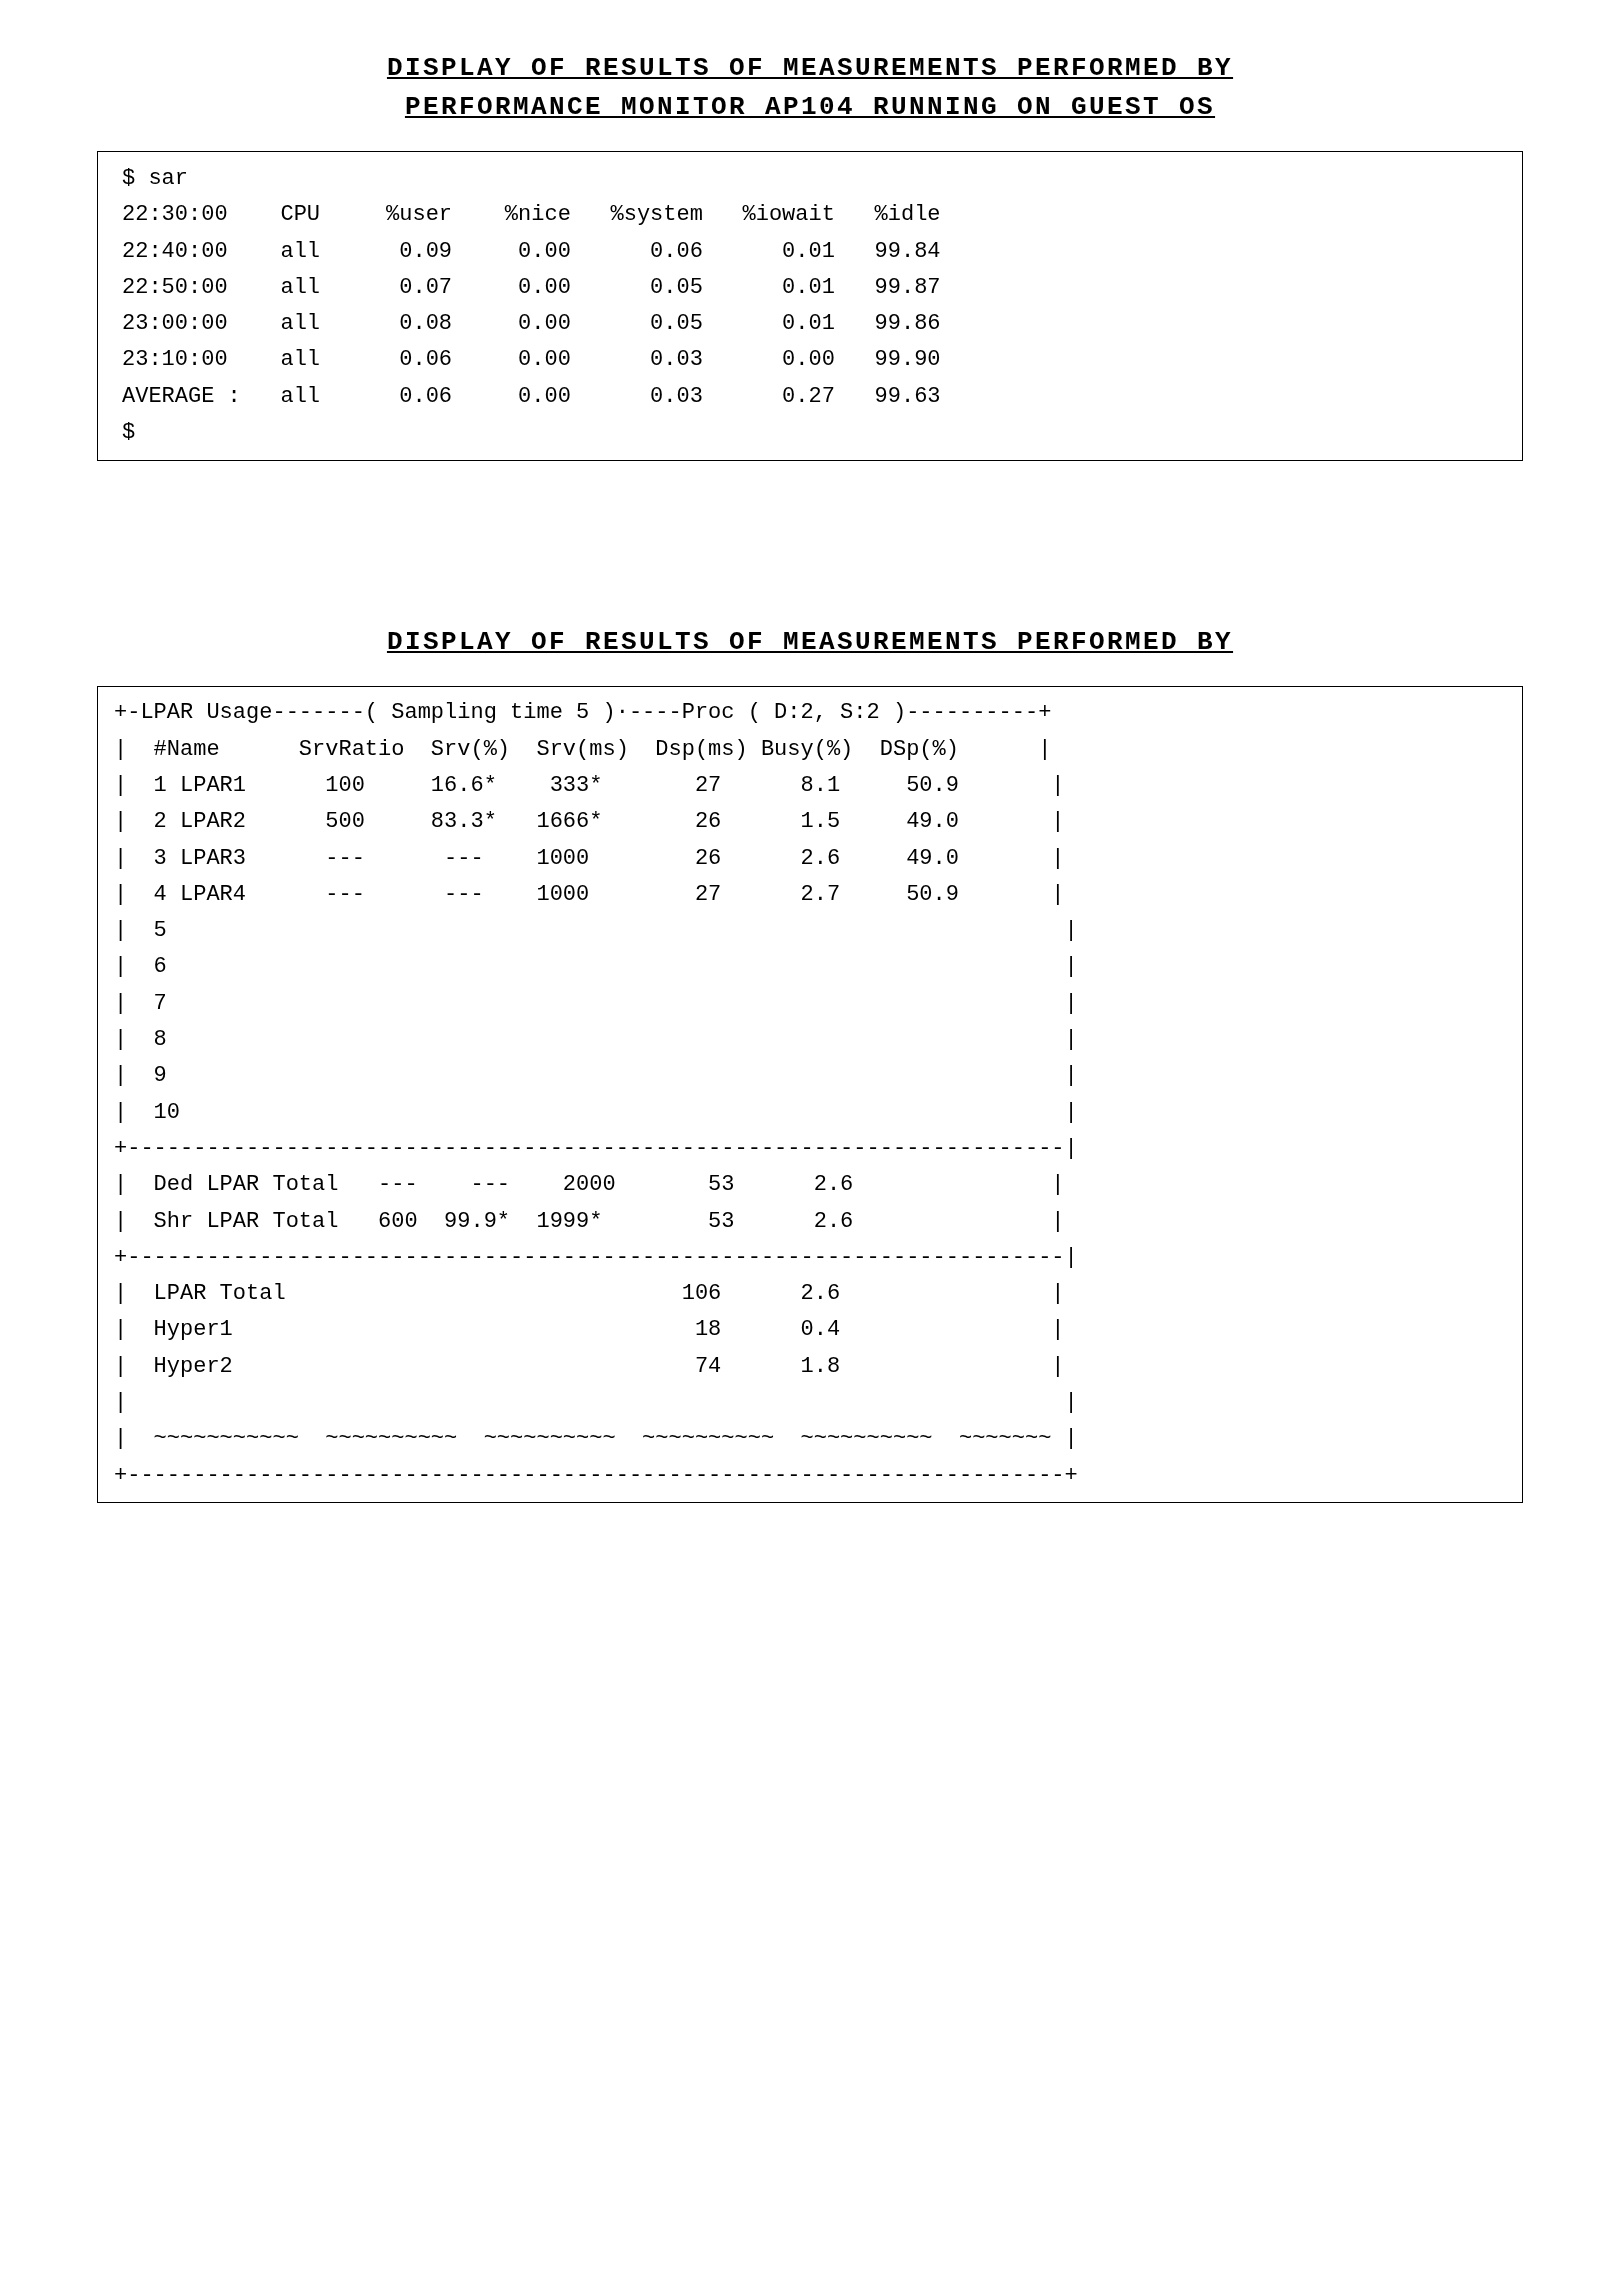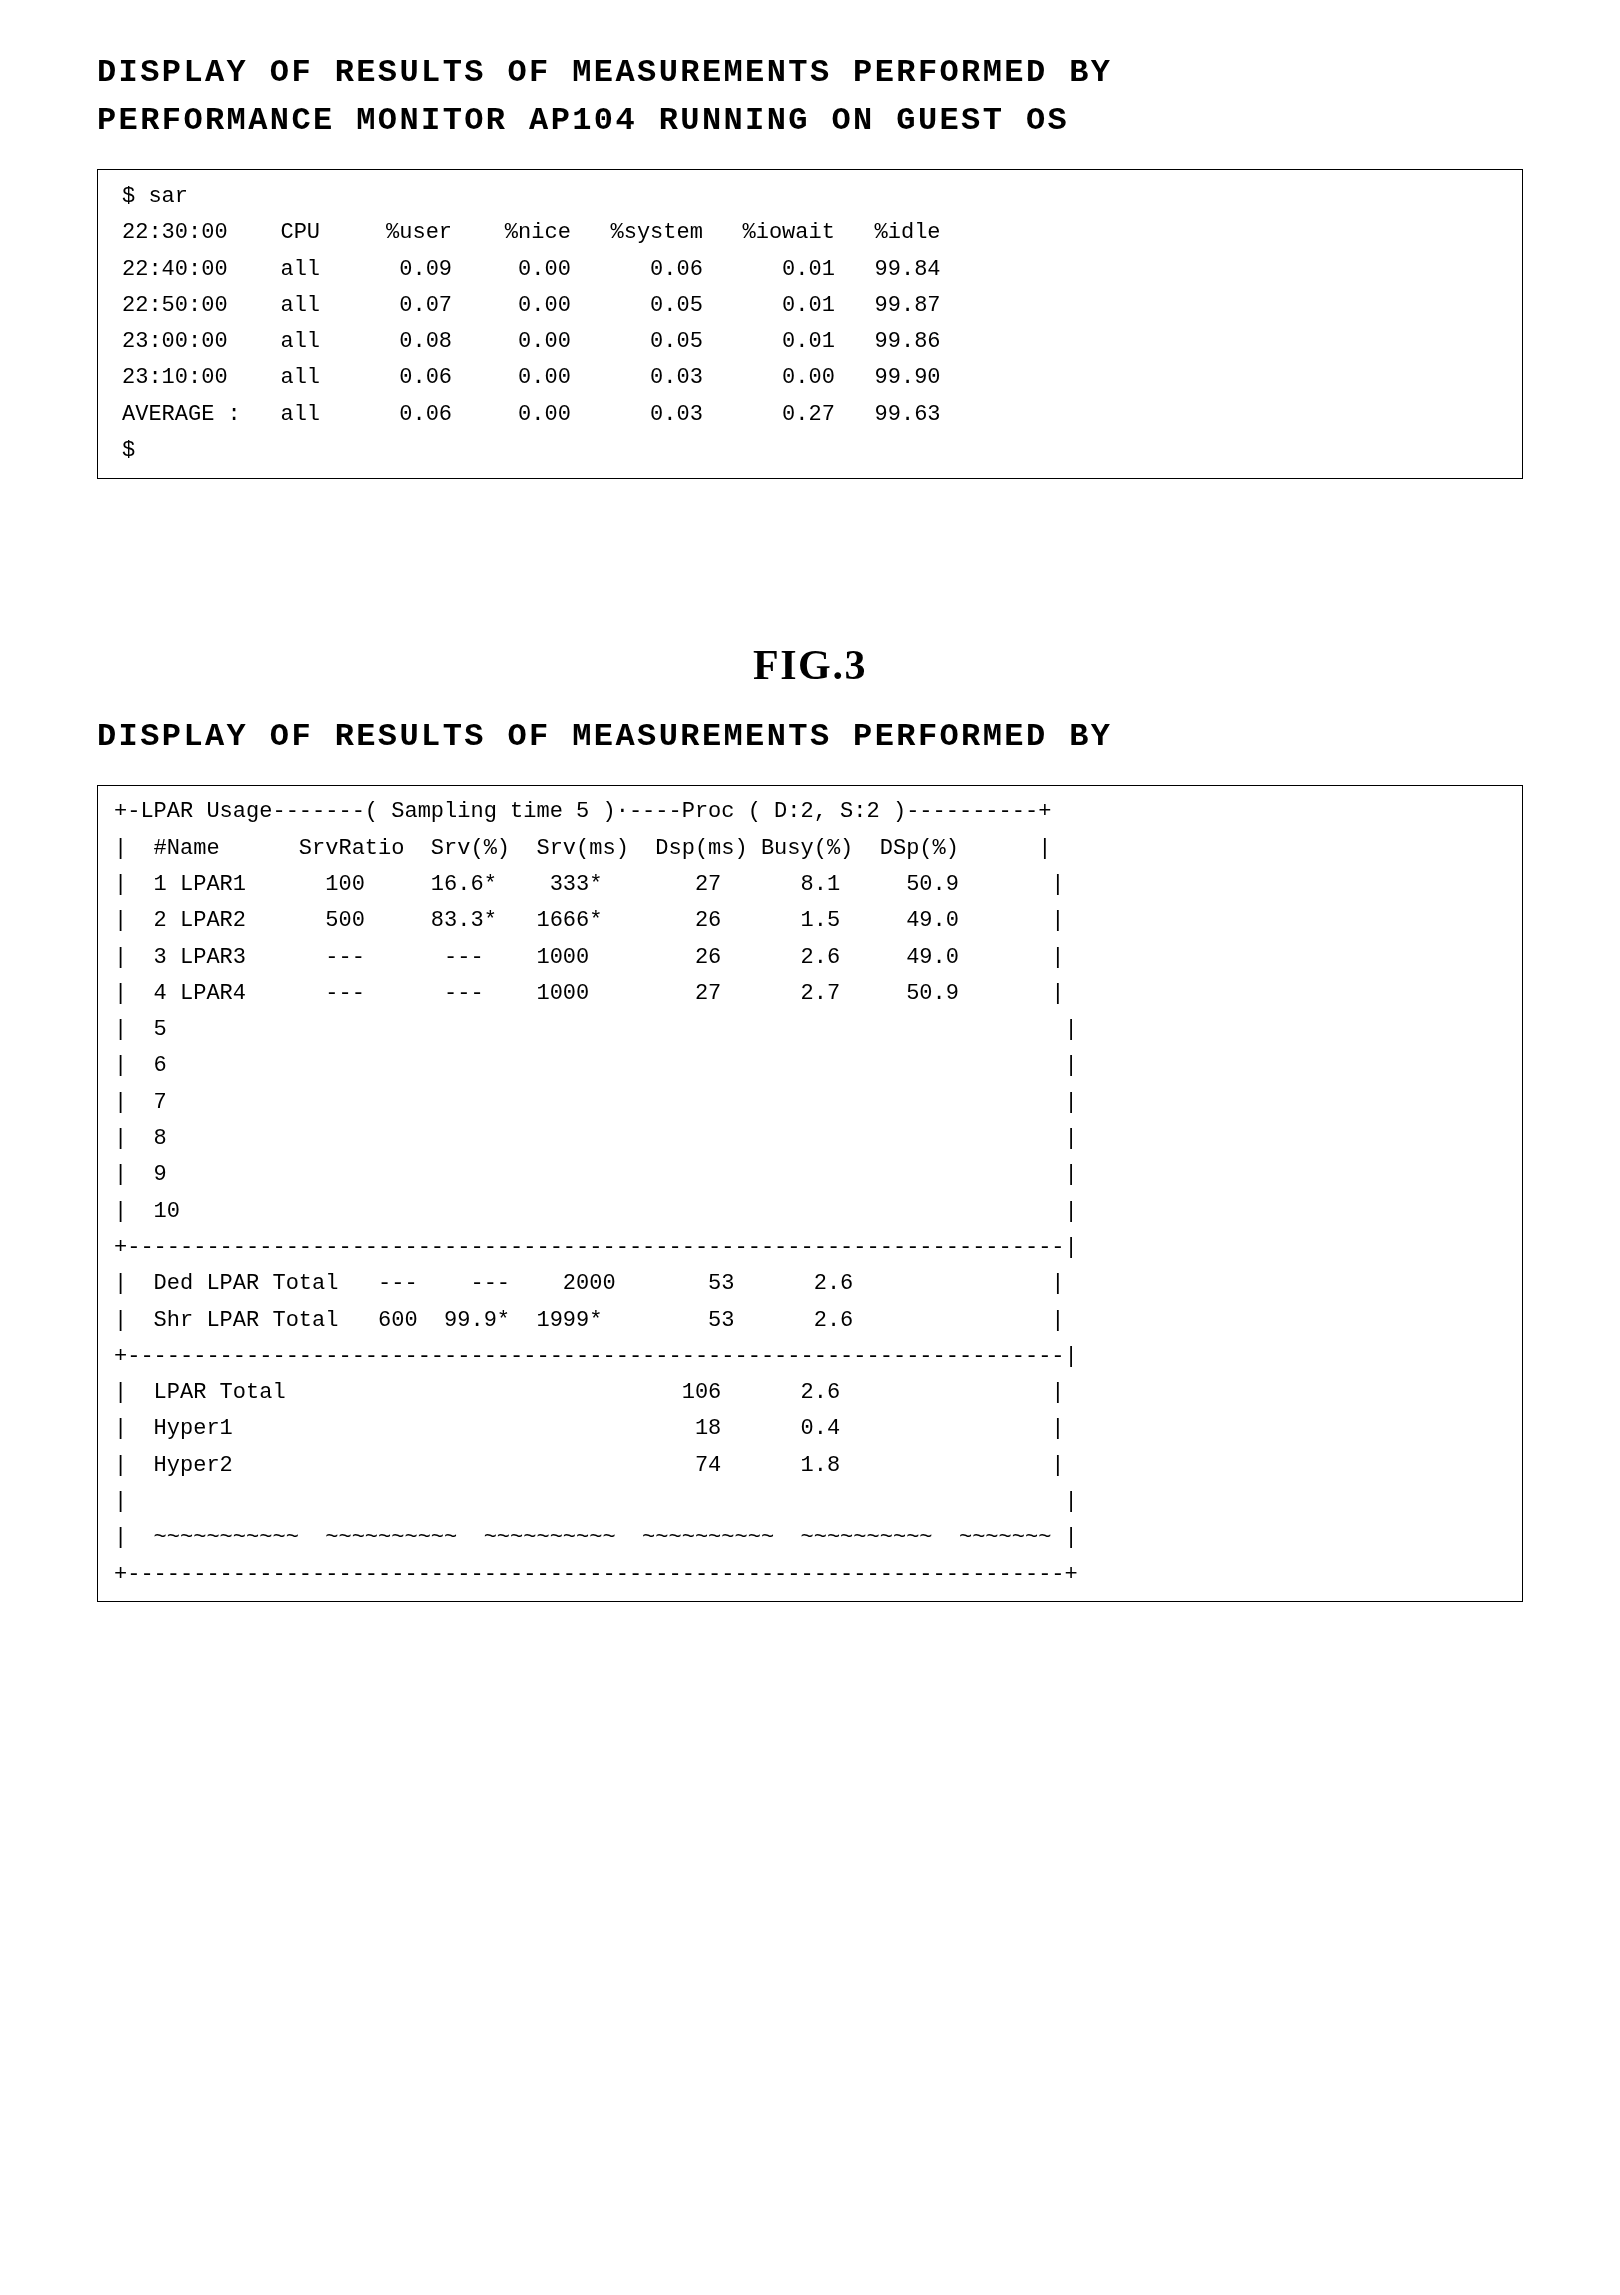--- a/index.html
+++ b/index.html
@@ -18,27 +18,28 @@
 
     .figure-title {
       text-align: center;
       font-size: 42px;
       font-weight: bold;
       margin-bottom: 24px;
       letter-spacing: 1.6px;
     }
 
     .figure-caption {
-      text-align: left;
-      font-size: 32px;
+      text-align: center;
+      font-size: 26px;
       font-weight: bold;
       letter-spacing: 2.4px;
       line-height: 1.5;
       margin-bottom: 24px;
       font-family: 'Courier New', Courier, monospace;
+      text-decoration: underline;
     }
 
     .terminal-box {
       border: 1.6px solid #000;
       padding: 9px 24px;
       font-family: 'Courier New', Courier, monospace;
       font-size: 23px;
       line-height: 1.65;
       margin: 0 auto;
     }
@@ -77,21 +78,20 @@
 23:00:00    all      0.08     0.00      0.05      0.01   99.86
 23:10:00    all      0.06     0.00      0.03      0.00   99.90
 AVERAGE :   all      0.06     0.00      0.03      0.27   99.63
 $</pre>
   </div>
 </div>
 
 <div style="height: 97px;"></div>
 
 <div class="figure-section">
-  <div class="figure-title">FIG.3</div>
 
   <div class="figure-caption">
     <div>DISPLAY OF RESULTS OF MEASUREMENTS PERFORMED BY</div>
   </div>
 
   <div class="lpar-box">
     <pre style="padding: 8px 16px; font-size:22px; line-height:1.65;">+-LPAR Usage-------( Sampling time 5 )·----Proc ( D:2, S:2 )----------+
 |  #Name      SrvRatio  Srv(%)  Srv(ms)  Dsp(ms) Busy(%)  DSp(%)      |
 |  1 LPAR1      100     16.6*    333*       27      8.1     50.9       |
 |  2 LPAR2      500     83.3*   1666*       26      1.5     49.0       |

